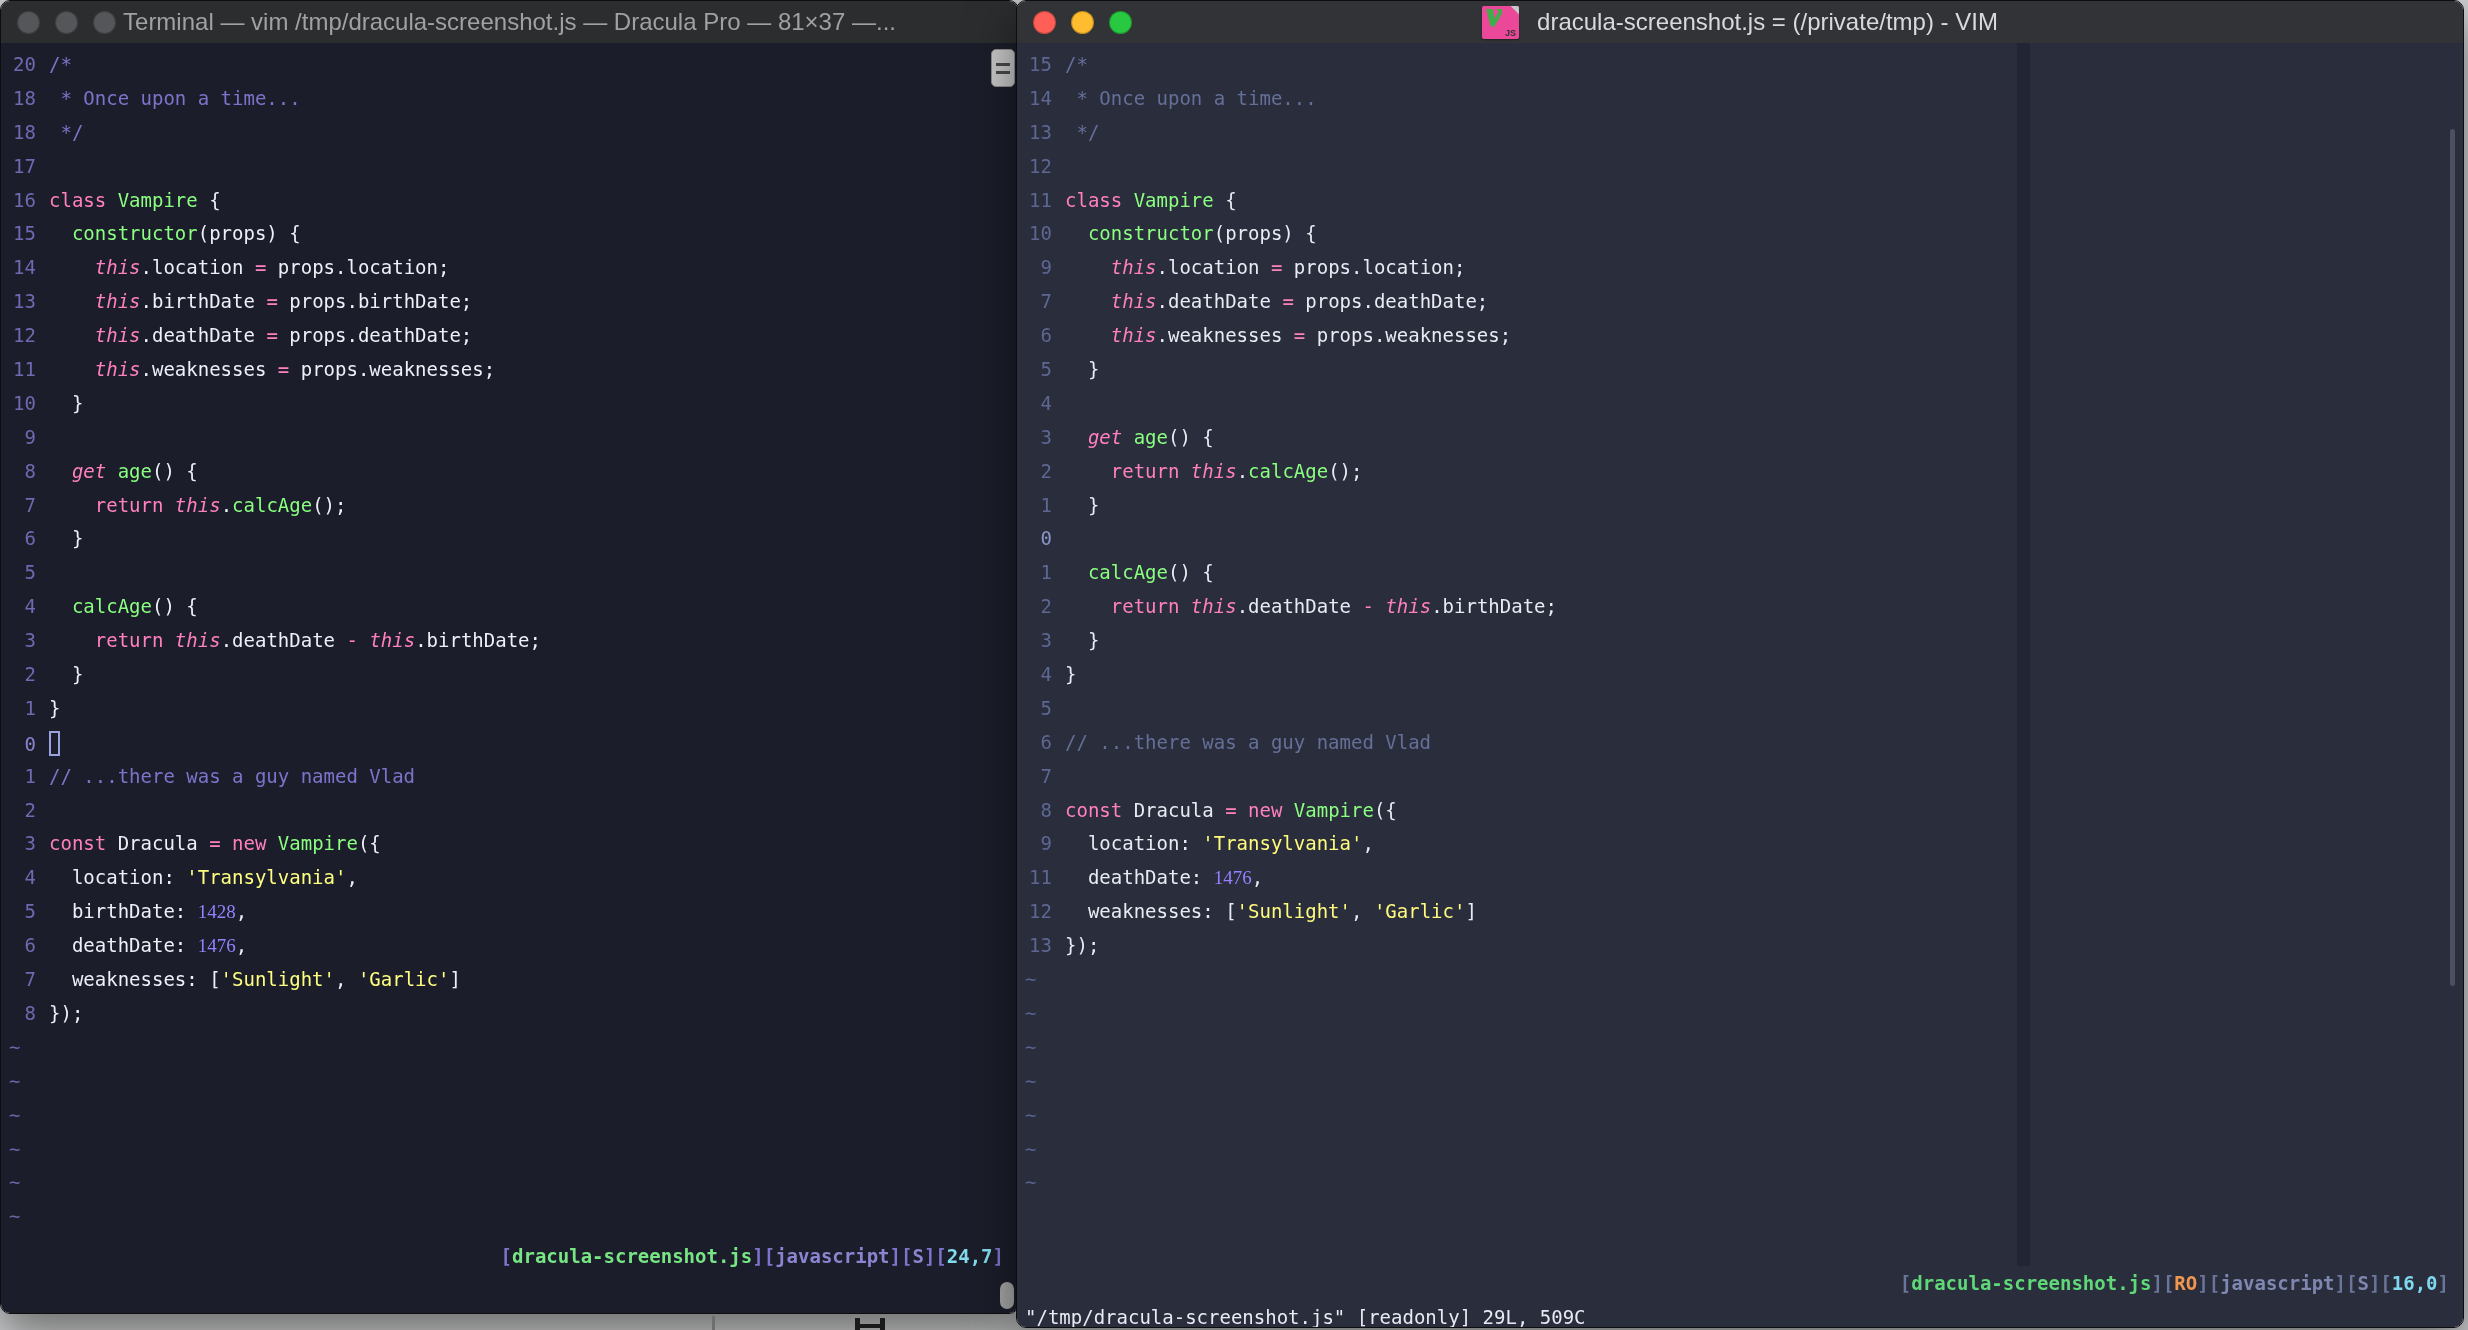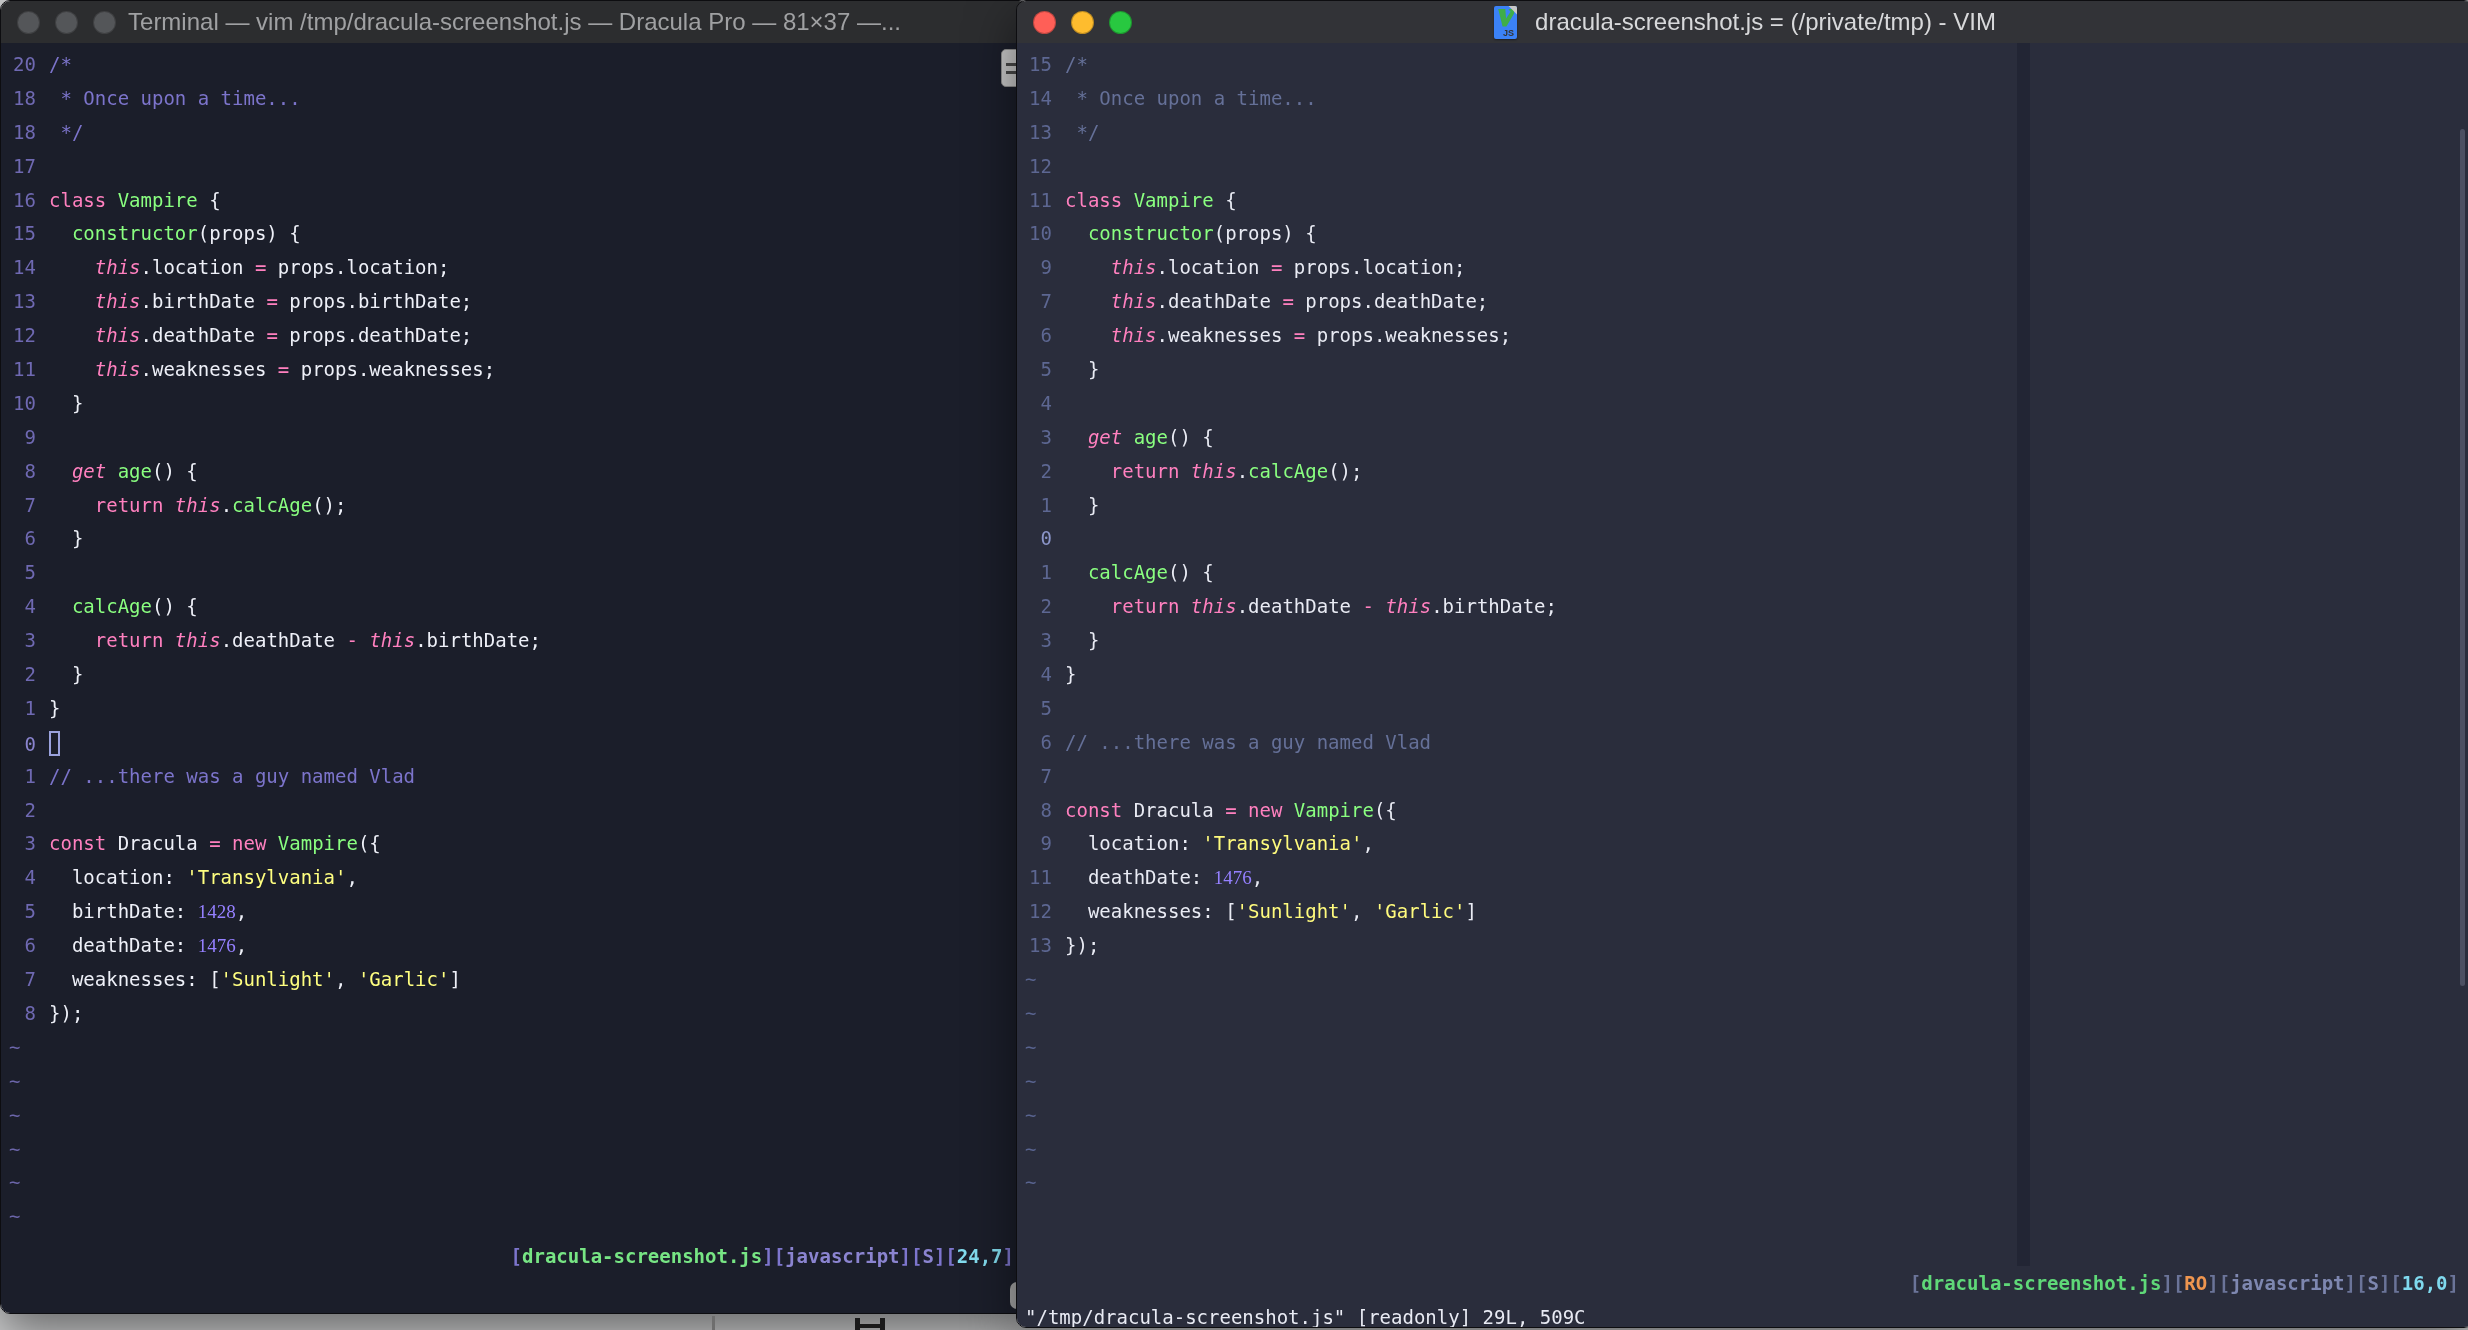--- a/index.html
+++ b/index.html
@@ -2,21 +2,21 @@
 <html><head>
 <meta charset="utf-8">
 <style>
   html,body{margin:0;padding:0;}
   body{
     width:2468px;height:1330px;position:relative;overflow:hidden;
     background:#cfd0d1;
     font-family:"DejaVu Sans Mono", monospace;
   }
   .window{position:absolute;border-radius:10px;overflow:hidden;
-    box-shadow:0 18px 48px rgba(0,0,0,.5);border:1px solid #0d0d10;padding-left:10px;}
+    box-shadow:0 18px 48px rgba(0,0,0,.5);border:1px solid #0d0d10;}
   .titlebar{position:absolute;left:0;right:0;top:0;height:42px;
     display:flex;align-items:center;justify-content:center;
     font-family:"Liberation Sans", sans-serif;font-size:24px;
     background:var(--titlebg);color:var(--titlefg);}
   .lights{position:absolute;left:16px;top:0;height:42px;display:flex;align-items:center;gap:15px;}
   .light{width:23px;height:23px;border-radius:50%;border:1px solid rgba(0,0,0,.25);box-sizing:border-box;}
   .content{position:absolute;left:0;right:0;top:42px;bottom:0;background:var(--bg);}
   .code-area{position:absolute;left:0;right:0;top:0;bottom:0;padding:5px 0 0 8px;}
   .row{height:33.9px;line-height:33.9px;font-size:19px;white-space:pre;color:var(--fg);}
   .ln{display:inline-block;width:27px;text-align:right;margin-right:13px;color:var(--ln);}
@@ -39,21 +39,21 @@
     color:var(--fg);white-space:pre;}
   
   .split-btn{position:absolute;right:3px;top:6px;width:24px;height:38px;border-radius:5px;
     background:#c9c9c9;border:1px solid #8f8f8f;box-sizing:border-box;
     display:flex;flex-direction:column;justify-content:center;align-items:center;gap:5px;}
   .split-btn i{display:block;width:14px;height:3px;background:#4a4a4a;}
   .vthumb{position:absolute;right:4px;bottom:4px;width:14px;height:27px;border-radius:7px;background:#a7a7a7;}
   
   .colorcolumn{position:absolute;width:13px;background:var(--ccol);}
   .rscroll{position:absolute;width:5px;border-radius:3px;background:#4c5062;}
-  .doc-icon{width:23px;height:33px;background:#3b82f6;border-radius:2px;position:relative;margin-right:18px;
+  .doc-icon{width:37px;height:33px;background:#ec4899;border-radius:2px;position:relative;margin-right:18px;
     box-shadow:0 1px 2px rgba(0,0,0,.4);overflow:hidden;flex:0 0 auto;}
   .doc-icon .fold{position:absolute;right:0;top:0;width:9px;height:9px;background:#c9c9c9;
     clip-path:polygon(0 0,100% 100%,100% 0);}
   .doc-icon .vmark{position:absolute;left:4px;top:3px;width:16px;height:18px;background:#3fae49;
     clip-path:polygon(0 0,45% 0,50% 55%,78% 18%,62% 0,100% 0,100% 28%,52% 100%,28% 100%);}
   .doc-icon .js{position:absolute;right:3px;bottom:1px;font-family:"Liberation Sans",sans-serif;
     font-size:9px;font-weight:bold;color:#333;}
   
   .desk-frag{position:absolute;background:#1a1a1a;}
 </style>

